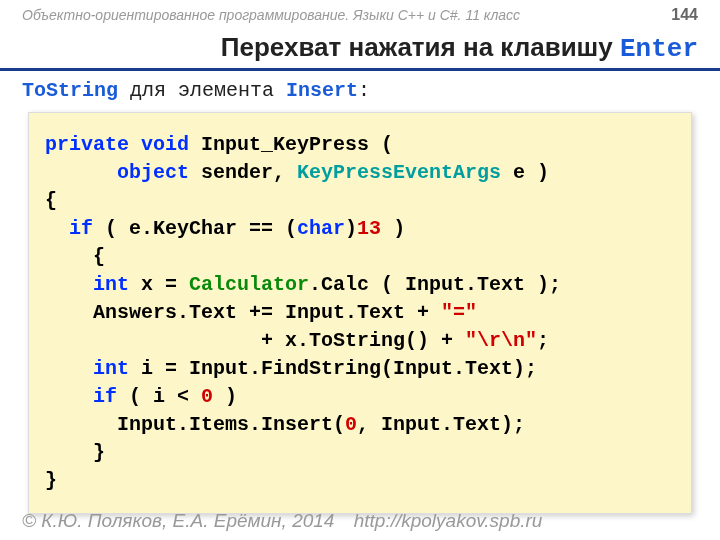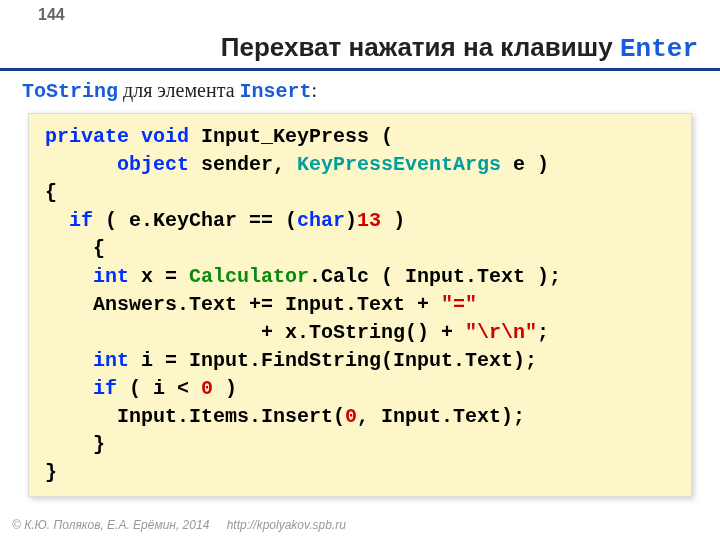--- a/index.html
+++ b/index.html
@@ -43,57 +43,58 @@
     padding: 8px 22px 4px 22px;
     font-size: 20px;
     font-family: "Courier New", monospace;
     color: #222;
   }
   .subtitle .kw {
     color: #1a5bd8;
     font-weight: bold;
   }
   .subtitle .normal {
-    font-family: Liberation Serif, serif;
+    font-family: Liberation Mono, monospace;
     margin-top: 23px;
   }
   .code-block {
     margin: 6px 28px 0 28px;
     background: #fdf6c9;
     border: 1px solid #ddd;
     box-shadow: 2px 2px 6px rgba(0,0,0,0.2);
-    padding: 9px 16px;
+    padding: 18px 16px;
     font-family: "Courier New", monospace;
     font-size: 20px;
     line-height: 1.4;
     font-weight: bold;
     color: #000;
     white-space: pre;
   }
   .kw-blue { color: #0030ff; }
   .kw-teal { color: #009e9e; }
   .kw-green { color: #0a8a0a; }
   .num { color: #d00000; }
   .str { color: #d00000; }
   .footer {
     position: absolute;
     bottom: 8px;
-    left: 12px;
-    font-size: 12px;
+    left: 22px;
+    font-size: 19px;
     font-style: italic;
     color: #999;
   }
   .footer .url {
     margin-left: 14px;
   }
 </style>
 </head>
 <body>
 
 <div class="header">
+  <span>Объектно-ориентированное программирование. Языки C++ и C#. 11 класс</span>
   <span class="page-number">144</span>
 </div>
 
 <div class="title">
   <span>Перехват нажатия на клавишу </span><span class="enter">Enter</span>
 </div>
 
 <div class="subtitle">
   <span class="kw">ToString</span><span class="normal"> для элемента </span><span class="kw">Insert</span><span class="normal">:</span>
 </div>

